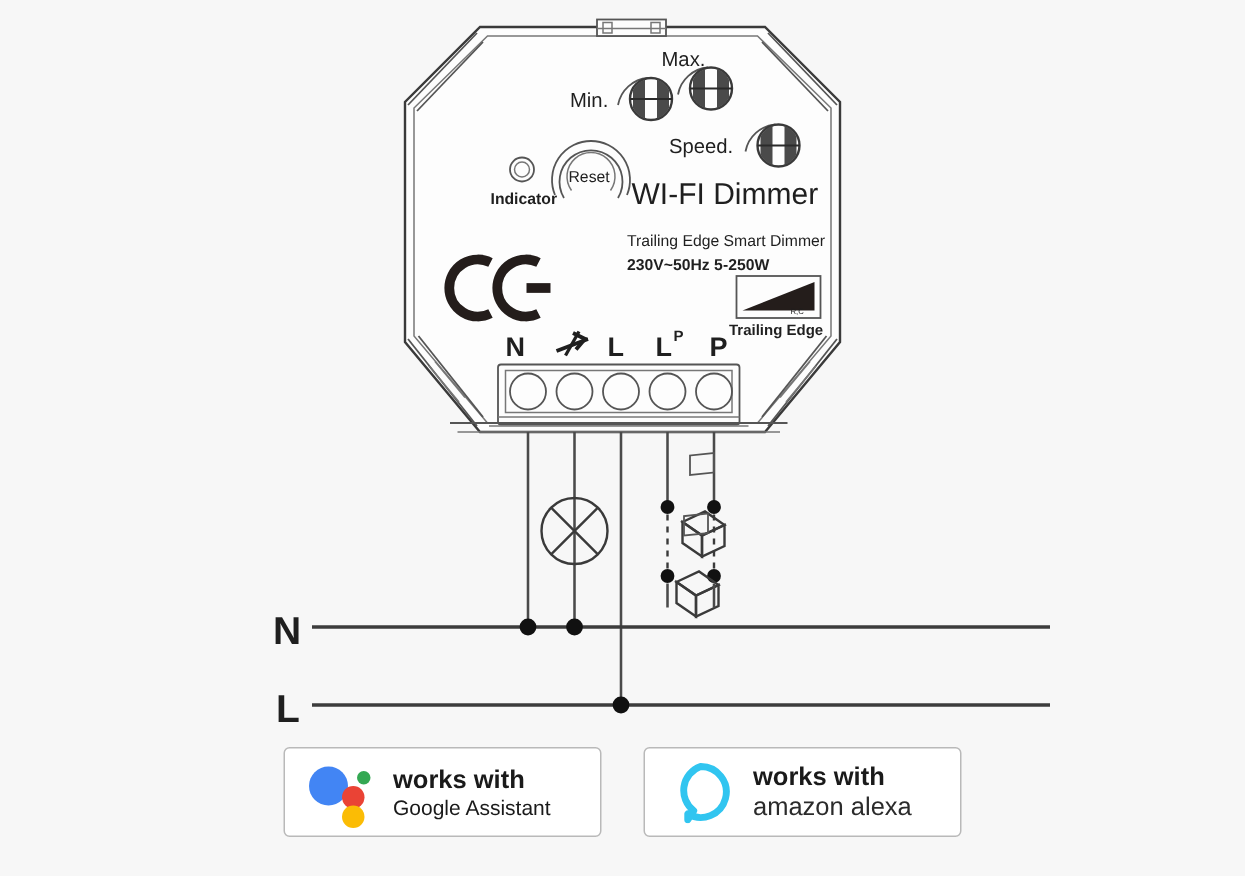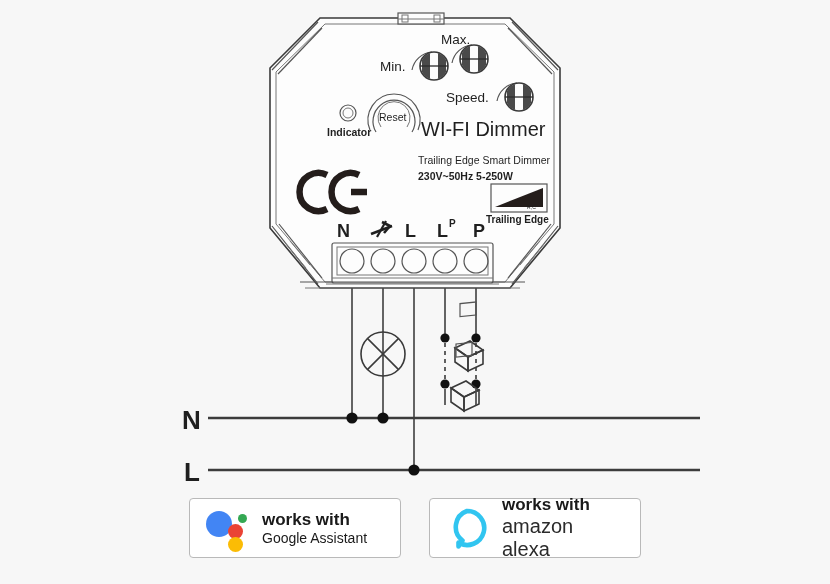--- a/index.html
+++ b/index.html
@@ -29,21 +29,21 @@
   }
   .badge .logo{flex:0 0 auto;display:flex;align-items:center;justify-content:center;}
   .badge .txt{margin-left:14px;display:flex;flex-direction:column;justify-content:center;}
 
   .g-badge{width:212px;}
   .g-line1{font-size:17px;font-weight:bold;color:#1a1a1a;line-height:1.15;}
   .g-line2{font-size:14px;font-weight:normal;color:#1a1a1a;line-height:1.15;}
 
   .a-badge{width:212px;}
   .a-line1{font-size:17px;font-weight:bold;color:#1a1a1a;line-height:1.15;}
-  .a-line2{font-size:20px;font-weight:normal;color:#2b2b2b;line-height:1.15;}
+  .a-line2{font-size:17px;font-weight:normal;color:#2b2b2b;line-height:1.15;}
 
   
   .gdots{position:relative;width:42px;height:42px;}
   .gdots i{position:absolute;border-radius:50%;display:block;}
   .gd-blue{width:26px;height:26px;left:0;top:4px;background:#4285F4;}
   .gd-red{width:15px;height:15px;left:22px;top:17px;background:#EA4335;}
   .gd-green{width:9px;height:9px;left:32px;top:7px;background:#34A853;}
   .gd-yellow{width:15px;height:15px;left:22px;top:30px;background:#FBBC05;}
 
   .hidden-text{position:absolute;left:-9999px;top:-9999px;}

